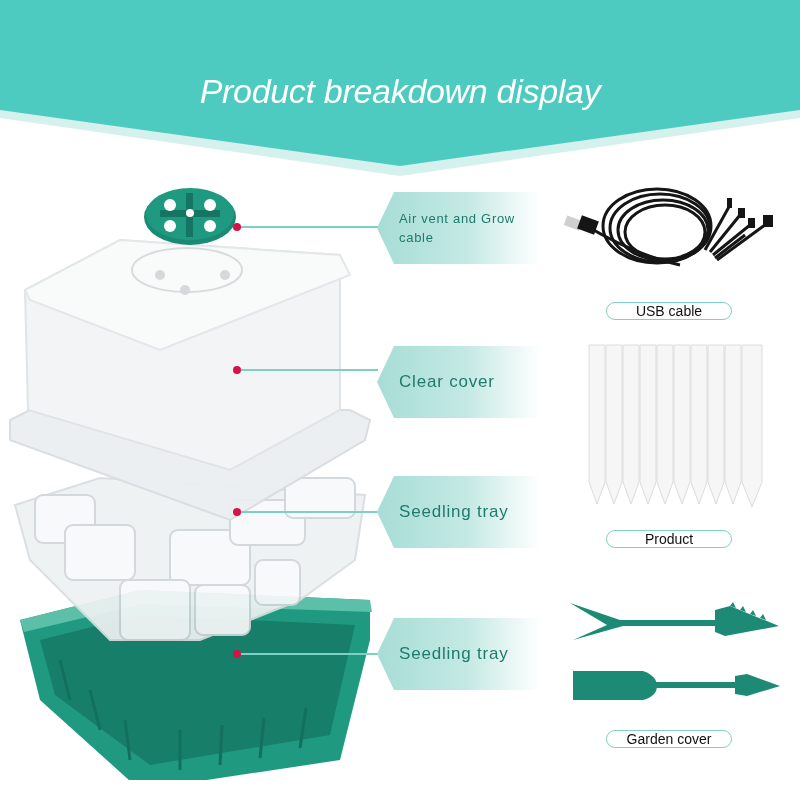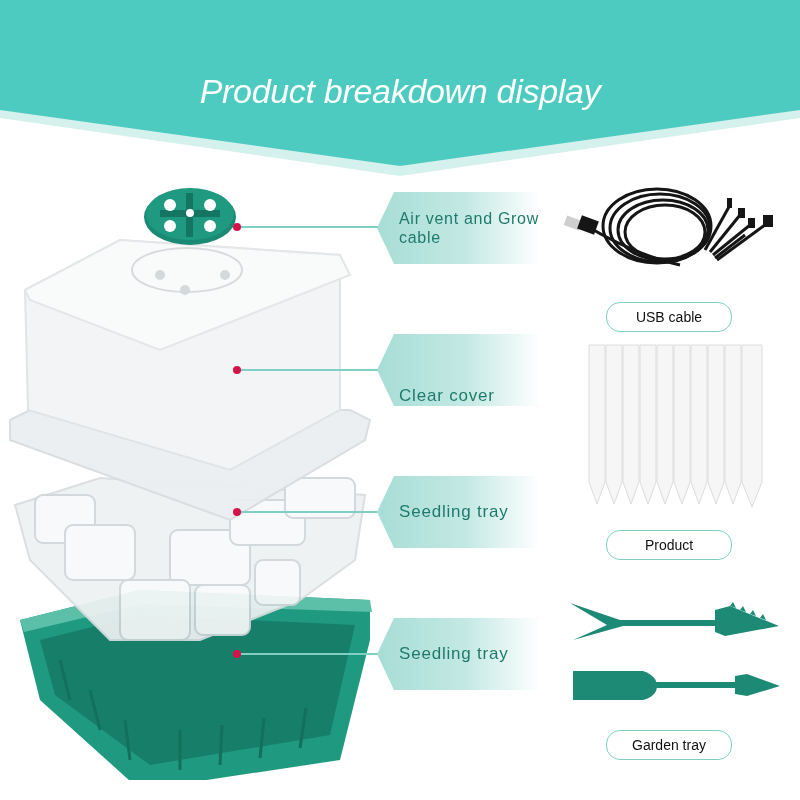--- a/index.html
+++ b/index.html
@@ -22,26 +22,26 @@
     
     .callout-line { position: absolute; height: 2px; background: #7fcfc4; }
     .callout-dot { position: absolute; width: 8px; height: 8px; border-radius: 50%; background: #d3134a; }
     .callout {
       position: absolute; left: 377px; width: 163px; height: 72px;
       clip-path: polygon(17px 0, 100% 0, 100% 100%, 17px 100%, 0 50%);
       background: linear-gradient(90deg, #a7ddd6 0%, #c4e9e4 55%, #ffffff 100%);
       display: flex; align-items: center; padding-left: 22px;
     }
     .callout-text { color: #1f7a6c; font-size: 17px; letter-spacing: 0.8px; line-height: 20px; }
-    .callout.small .callout-text { font-size: 16px; line-height: 19px; letter-spacing: 0.7px; }
+    .callout.small .callout-text { font-size: 13px; line-height: 19px; letter-spacing: 0.7px; }
 
     
     .accessory { position: absolute; }
     .pill {
-      position: absolute; height: 30px; border: 1.5px solid #7fcfc4; border-radius: 14px;
+      position: absolute; height: 18px; border: 1.5px solid #7fcfc4; border-radius: 14px;
       display: flex; align-items: center; justify-content: center; background: #fff;
     }
     .pill-text { color: #111; font-size: 14px; }
   </style>
 </head>
 <body>
 
 <div class="banner">
   <svg width="800" height="180">
     <polygon points="0,0 800,0 800,118 400,176 0,118" fill="#d5f1ee"></polygon>
@@ -110,21 +110,21 @@
 <div class="callout-dot" style="left:233px; top:223px;"></div>
 <div class="callout small" style="top:192px;">
   <div class="callout-text">
     <div>Air vent and Grow</div>
     <div>cable</div>
   </div>
 </div>
 
 <div class="callout-line" style="left:238px; top:369px; width:140px;"></div>
 <div class="callout-dot" style="left:233px; top:366px;"></div>
-<div class="callout" style="top:334px;align-items:flex-end;">
+<div class="callout" style="top:346px;">
   <div class="callout-text">Clear cover</div>
 </div>
 
 <div class="callout-line" style="left:238px; top:511px; width:140px;"></div>
 <div class="callout-dot" style="left:233px; top:508px;"></div>
 <div class="callout" style="top:476px;">
   <div class="callout-text">Seedling tray</div>
 </div>
 
 <div class="callout-line" style="left:238px; top:653px; width:140px;"></div>
@@ -195,14 +195,14 @@
     </g>
 
     <g fill="#1d8a76">
       <path d="M8,73 L78,73 Q92,78 92,88 Q92,98 78,102 L8,102 Z"></path>
       <rect x="90" y="84" width="85" height="6"></rect>
       <polygon points="170,78 182,76 215,88 182,98 170,96"></polygon>
     </g>
   </svg>
 </div>
 <div class="pill" style="left:606px; top:730px; width:126px;">
-  <span class="pill-text">Garden tray</span>
+  <span class="pill-text">Garden cover</span>
 </div>
 
 </body></html>

